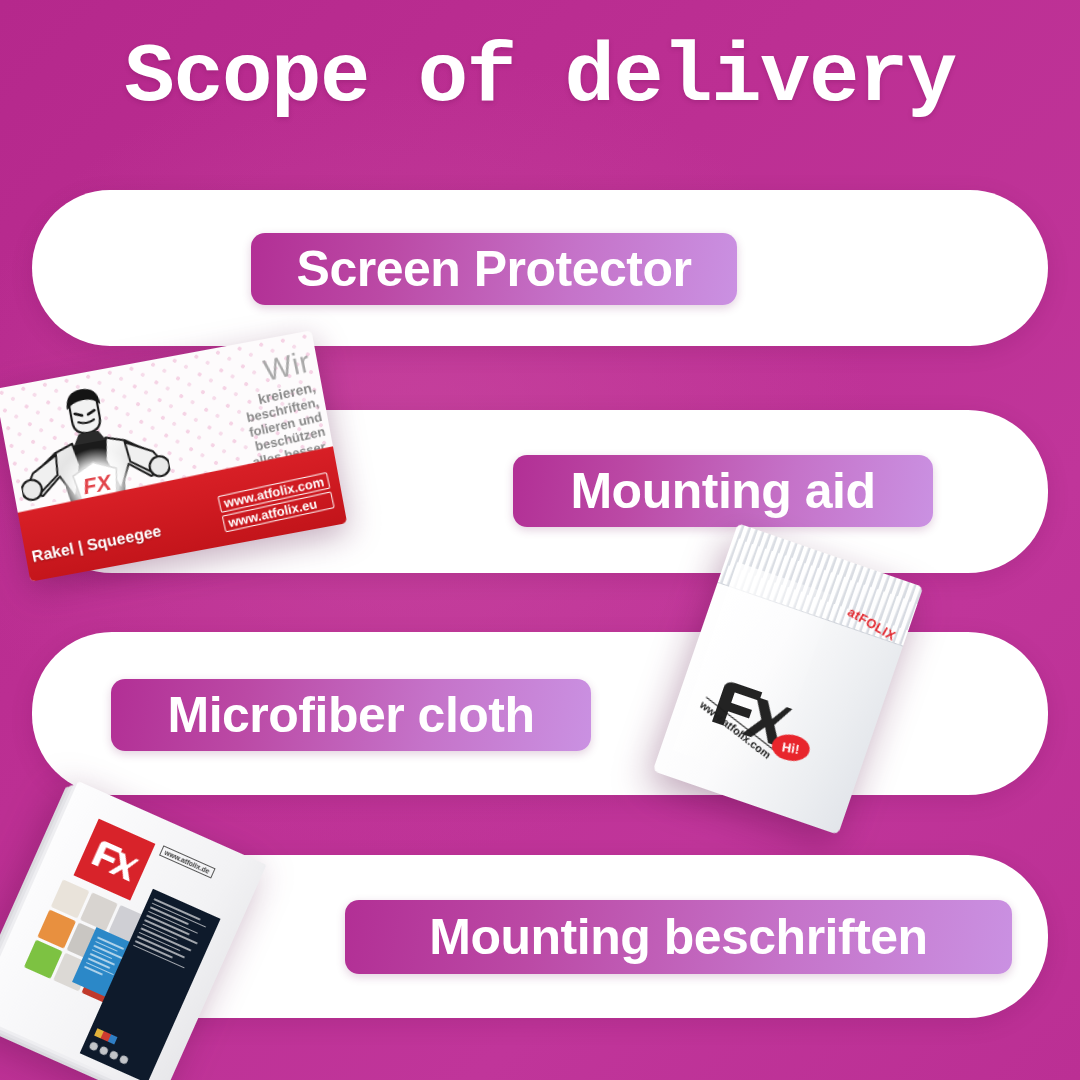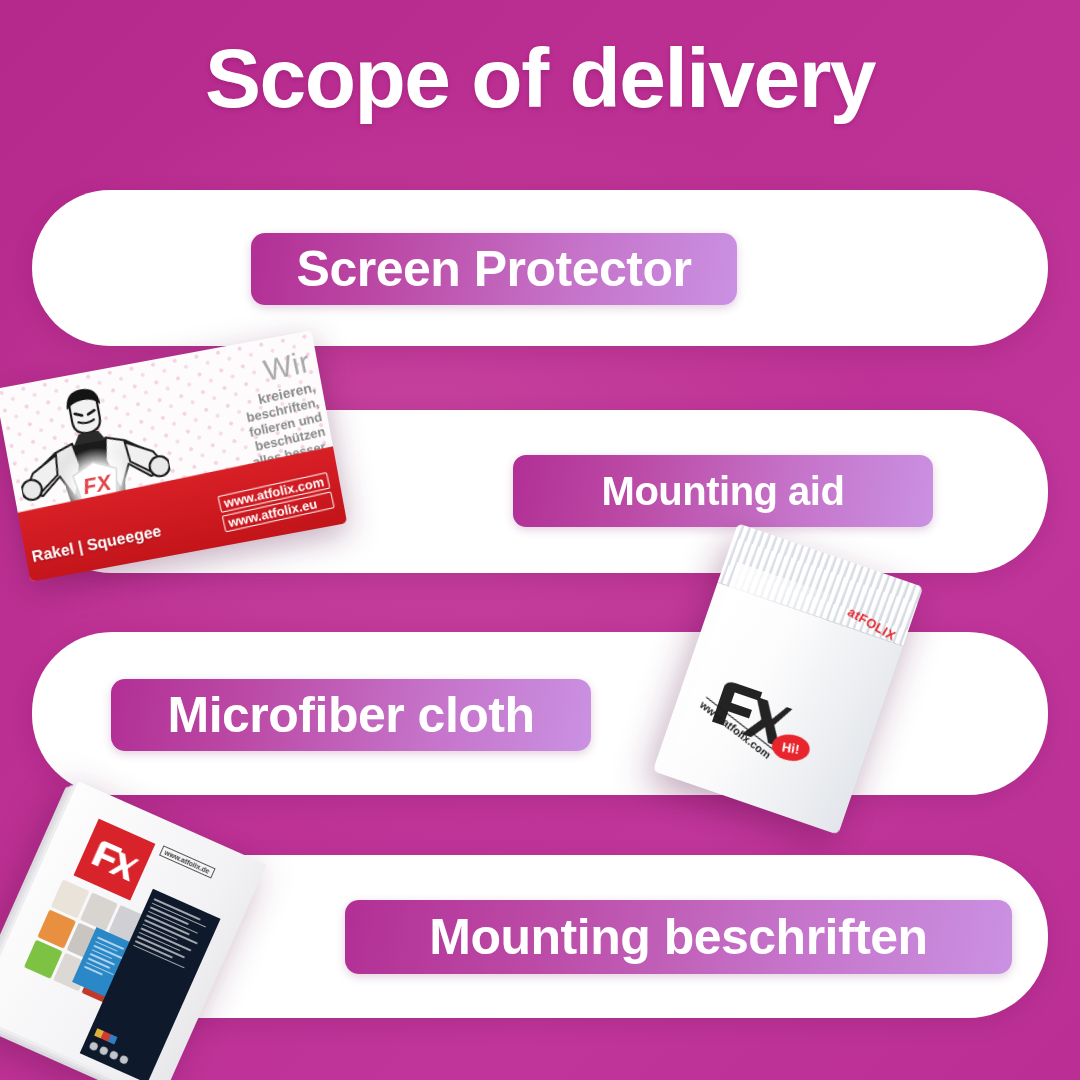--- a/index.html
+++ b/index.html
@@ -26,21 +26,21 @@
   }
 
   
   .title {
     position: absolute;
     left: 0;
     top: 34px;
     width: 1080px;
     text-align: center;
     color: #ffffff;
-    font-family: Liberation Sans, sans-serif;
+    font-family: Liberation Mono, monospace;
     font-weight: bold;
     font-size: 84px;
     letter-spacing: -1.5px;
     line-height: 1.05;
     white-space: nowrap;
     text-shadow: 0 2px 5px rgba(90,10,70,0.22);
   }
 
   
   .row {
@@ -63,21 +63,21 @@
     border-radius: 14px;
     color: #ffffff;
     font-family: "Liberation Sans", sans-serif;
     font-weight: bold;
     letter-spacing: -0.5px;
     white-space: nowrap;
     background: linear-gradient(100deg, #b22f95 0%, #bb49a5 28%, #c573c9 66%, #ca91e2 100%);
     box-shadow: 0 3px 10px rgba(110,20,90,0.20);
   }
   .chip-1 { left: 251px; top: 233px; width: 486px; height: 72px; font-size: 50px; }
-  .chip-2 { left: 513px; top: 455px; width: 420px; height: 72px; font-size: 40px; border-radius: 13px; }
+  .chip-2 { left: 513px; top: 455px; width: 420px; height: 72px; font-size: 50px; }
   .chip-3 { left: 111px; top: 679px; width: 480px; height: 72px; font-size: 50px; }
   .chip-4 { left: 345px; top: 900px; width: 667px; height: 74px; font-size: 50px; }
 
   
   .squeegee {
     position: absolute;
     left: 10px;
     top: 358px;
     width: 322px;
     height: 196px;

